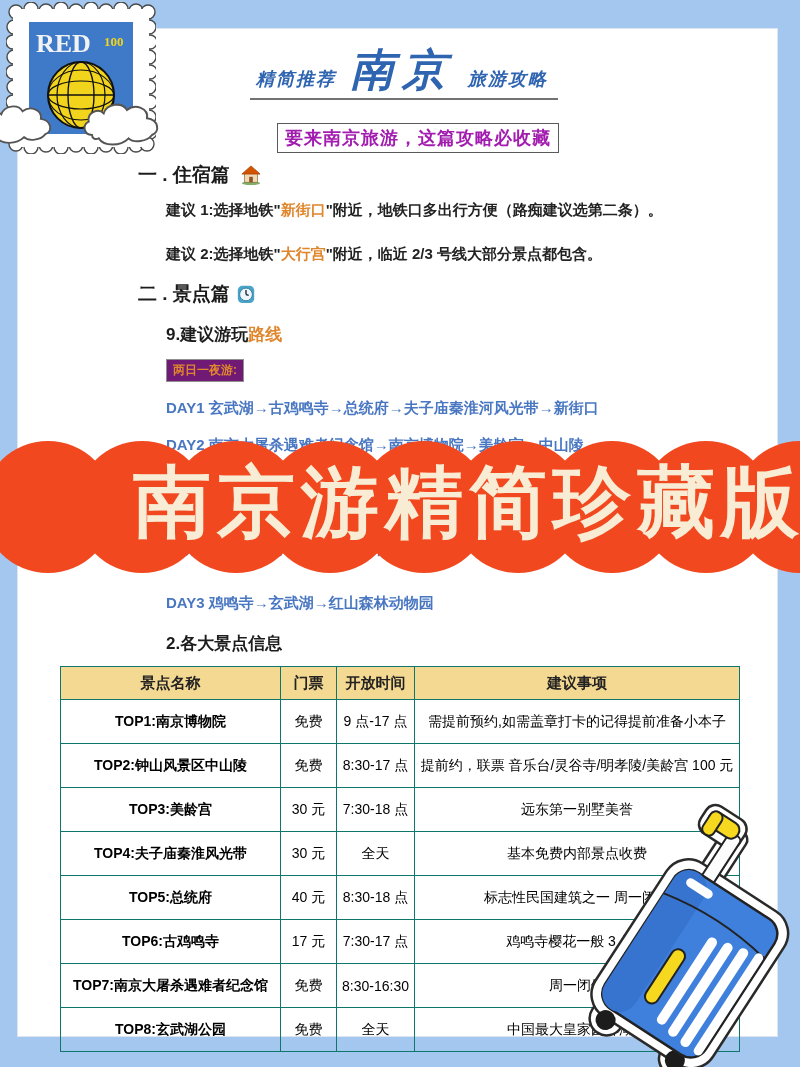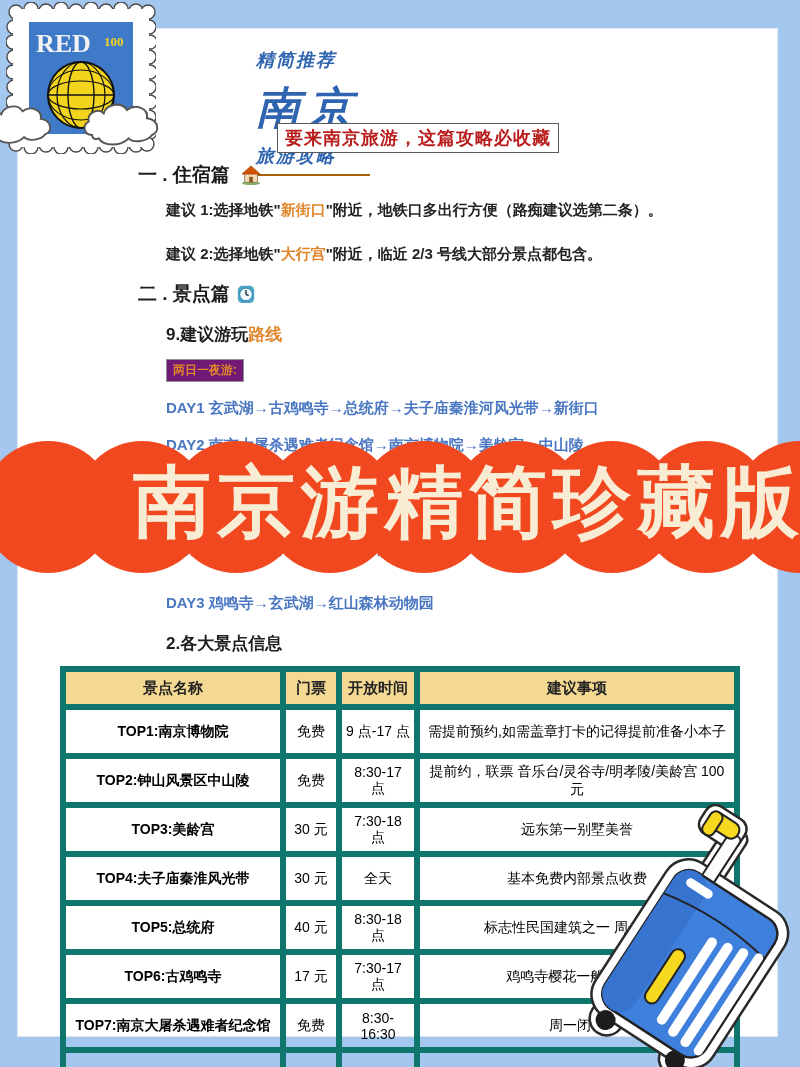--- a/index.html
+++ b/index.html
@@ -2,43 +2,43 @@
 <html><head>
 <meta charset="utf-8">
 <style>
   html,body{margin:0;padding:0;}
   .page{position:relative;width:800px;height:1067px;background:#a3c7ee;overflow:hidden;
         font-family:"Liberation Sans","DejaVu Sans",sans-serif;}
   .card{position:absolute;left:18px;top:29px;width:759px;height:1007px;background:#ffffff;
         box-shadow:0 0 0 1px #dde6f0;}
   
   .title-row{position:absolute;left:250px;top:48px;display:flex;align-items:baseline;gap:14px;
-             border-bottom:2px solid #a16207;padding:0 10px 6px 6px;flex-direction:column;}
+             border-bottom:2px solid #737373;padding:0 10px 6px 6px;}
   .title-small{font-size:18px;font-weight:bold;font-style:italic;color:#2f64b0;letter-spacing:2px;}
   .title-city{font-size:44px;font-weight:bold;font-style:italic;color:#2f64b0;letter-spacing:8px;line-height:1;}
-  .slogan{position:absolute;left:277px;top:123px;font-size:18px;font-weight:bold;color:#b91c1c;
+  .slogan{position:absolute;left:277px;top:123px;font-size:18px;font-weight:bold;color:#a21caf;
           border:1px solid #5a5a5a;padding:2px 7px;letter-spacing:1px;background:#fff;}
   
   .sec{position:absolute;left:138px;font-size:19px;font-weight:bold;color:#1c1c1c;
        display:flex;align-items:center;gap:6px;}
   .body-line{position:absolute;left:166px;font-size:15px;font-weight:bold;color:#222;width:560px;}
   .hl-orange{color:#e0862c;}
   .sub-head{position:absolute;left:166px;font-size:17px;font-weight:bold;color:#1c1c1c;}
   .yellow-box{position:absolute;left:166px;top:359px;background:#701a75;color:#e0862c;
               border:1px solid #8f8f8f;font-size:12px;font-weight:bold;padding:2px 6px;}
   .day-line{position:absolute;left:166px;font-size:15px;font-weight:bold;color:#4a77c2;white-space:nowrap;z-index:1;}
   
   .banner{position:absolute;left:0;top:441px;width:800px;height:132px;z-index:5;padding-left:46px;}
   .scallop{position:absolute;top:0;width:132px;height:132px;border-radius:50%;background:#f2481f;}
   .banner-text{position:absolute;width:100%;top:50%;transform:translateY(-53%);text-align:center;
                font-size:78px;font-weight:900;color:#f8edd4;letter-spacing:6px;white-space:nowrap;}
   
   table.info{position:absolute;left:60px;top:666px;width:680px;border-collapse:collapse;z-index:2;
              font-family:"Liberation Sans","DejaVu Sans",sans-serif;}
-  table.info th,table.info td{border:6px solid #0f766e;text-align:center;padding:2px 4px;}
+  table.info th,table.info td{border:1px solid #0f766e;text-align:center;padding:2px 4px;}
   table.info th{background:#f4d992;font-size:15px;font-weight:bold;color:#222;height:28px;}
   table.info td{height:39px;font-size:14px;color:#000000;}
   td.name{color:#d0752c;font-weight:bold;font-size:15px;}
   td.note{font-size:13.5px;margin-top:48px;}
   
   .stamp{position:absolute;left:6px;top:2px;z-index:4;}
   .cloud{position:absolute;z-index:4;}
   .suitcase{position:absolute;left:575px;top:838px;z-index:6;overflow:visible;}
 </style>
 </head>

